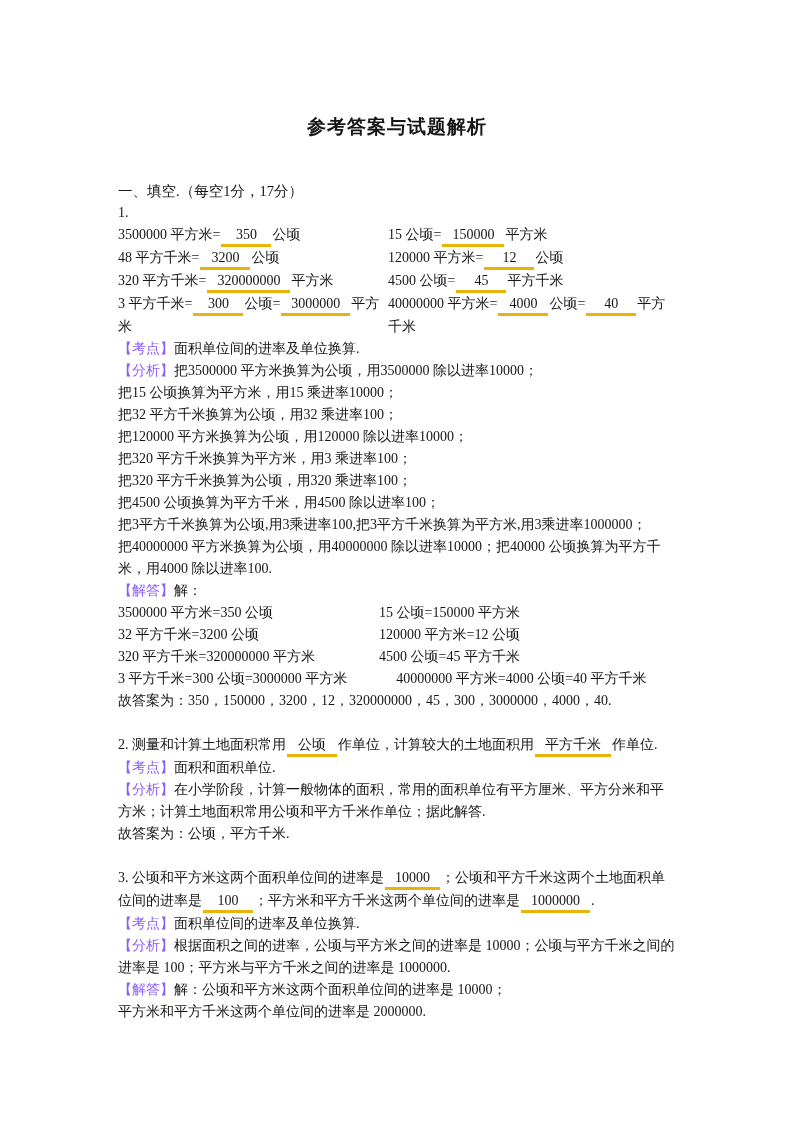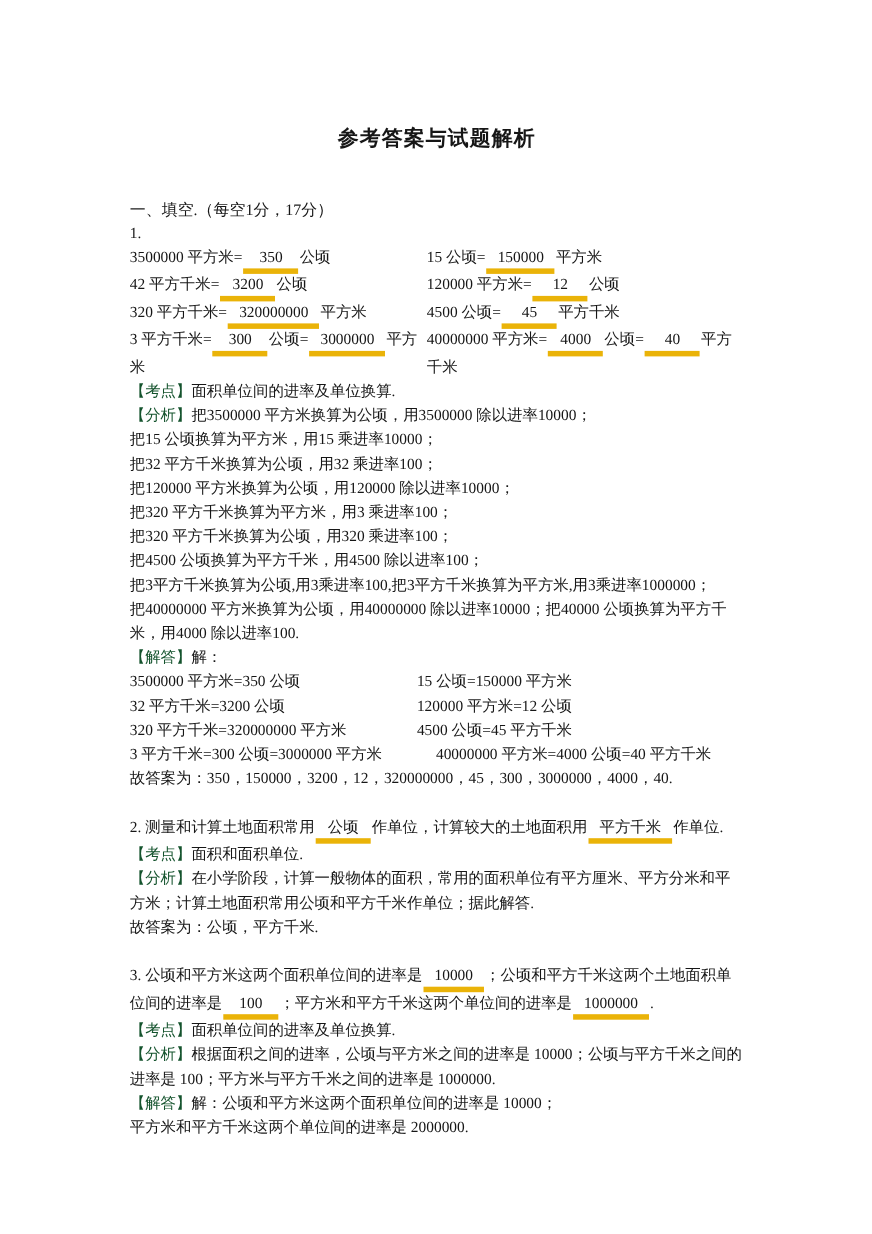--- a/index.html
+++ b/index.html
@@ -7,22 +7,22 @@
   .page{
     box-sizing:border-box;width:793px;height:822px;
     padding:114px 117px 0 118px;
     font-family:"Liberation Serif","DejaVu Serif",serif;
     font-size:14px;line-height:22px;color:#161616;
   }
   .title{font-size:19px;line-height:26px;font-weight:700;text-align:center;
     margin:0 0 40px 0;letter-spacing:1px;}
   .sec-heading{font-weight:400;font-size:14.5px;}
   .line{margin:0;}
-  .tag{color:#14532d;}
-  .blank{display:inline-block;border-bottom:5px solid #eab308;text-align:center;
+  .tag{color:#8b5cf6;}
+  .blank{display:inline-block;border-bottom:3px solid #eab308;text-align:center;
     padding:0 10px;min-width:30px;line-height:19px;margin:0 1px;}
   .fill-row{display:flex;}
   .fill-row .cl{flex:0 0 270px;width:270px;}
   .fill-row .cr{flex:1;}
   .ans-row{display:flex;}
   .ans-row .cl{min-width:212px;white-space:nowrap;padding-right:6px;}
   .ans-row .cr{white-space:nowrap;margin-left:43px;}
   .qblock{margin-top:22px;}
 </style>
 </head>
@@ -35,21 +35,21 @@
   <div class="sec-heading line">一、填空.（每空1分，17分）</div>
 
   <div class="line">1.</div>
 
   <div>
     <div class="fill-row">
       <div class="cl"><span>3500000 平方米=</span><span class="blank">350</span><span>公顷</span></div>
       <div class="cr"><span>15 公顷=</span><span class="blank">150000</span><span>平方米</span></div>
     </div>
     <div class="fill-row">
-      <div class="cl"><span>42 平方千米=</span><span class="blank">3200</span><span>公顷</span></div>
+      <div class="cl"><span>48 平方千米=</span><span class="blank">3200</span><span>公顷</span></div>
       <div class="cr"><span>120000 平方米=</span><span class="blank">12</span><span>公顷</span></div>
     </div>
     <div class="fill-row">
       <div class="cl"><span>320 平方千米=</span><span class="blank">320000000</span><span>平方米</span></div>
       <div class="cr"><span>4500 公顷=</span><span class="blank">45</span><span>平方千米</span></div>
     </div>
     <div class="fill-row">
       <div class="cl"><span>3 平方千米=</span><span class="blank">300</span><span>公顷=</span><span class="blank">3000000</span><span>平方米</span></div>
       <div class="cr"><span>40000000 平方米=</span><span class="blank">4000</span><span>公顷=</span><span class="blank">40</span><span>平方千米</span></div>
     </div>

